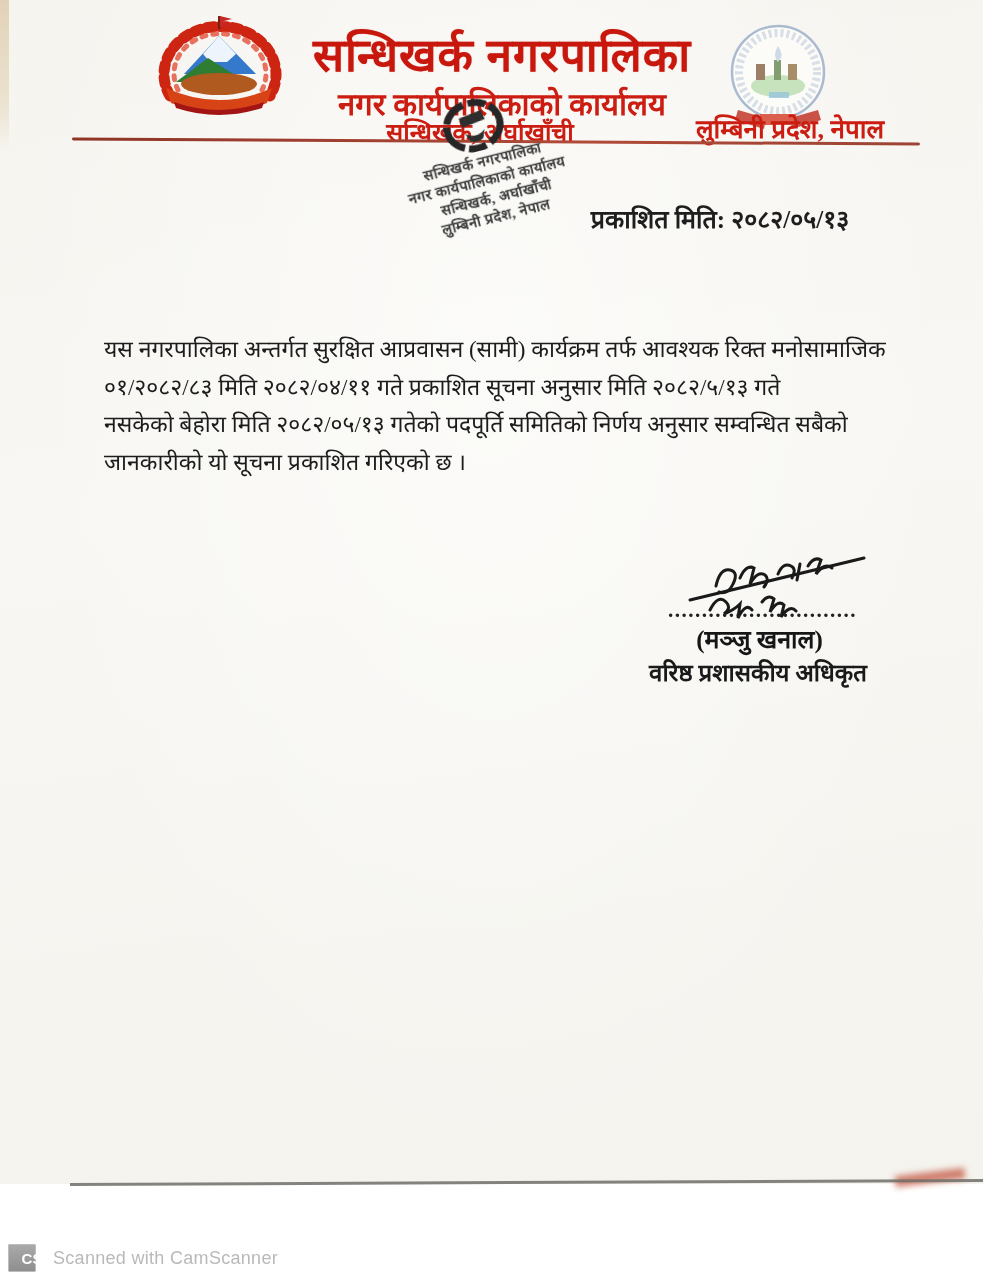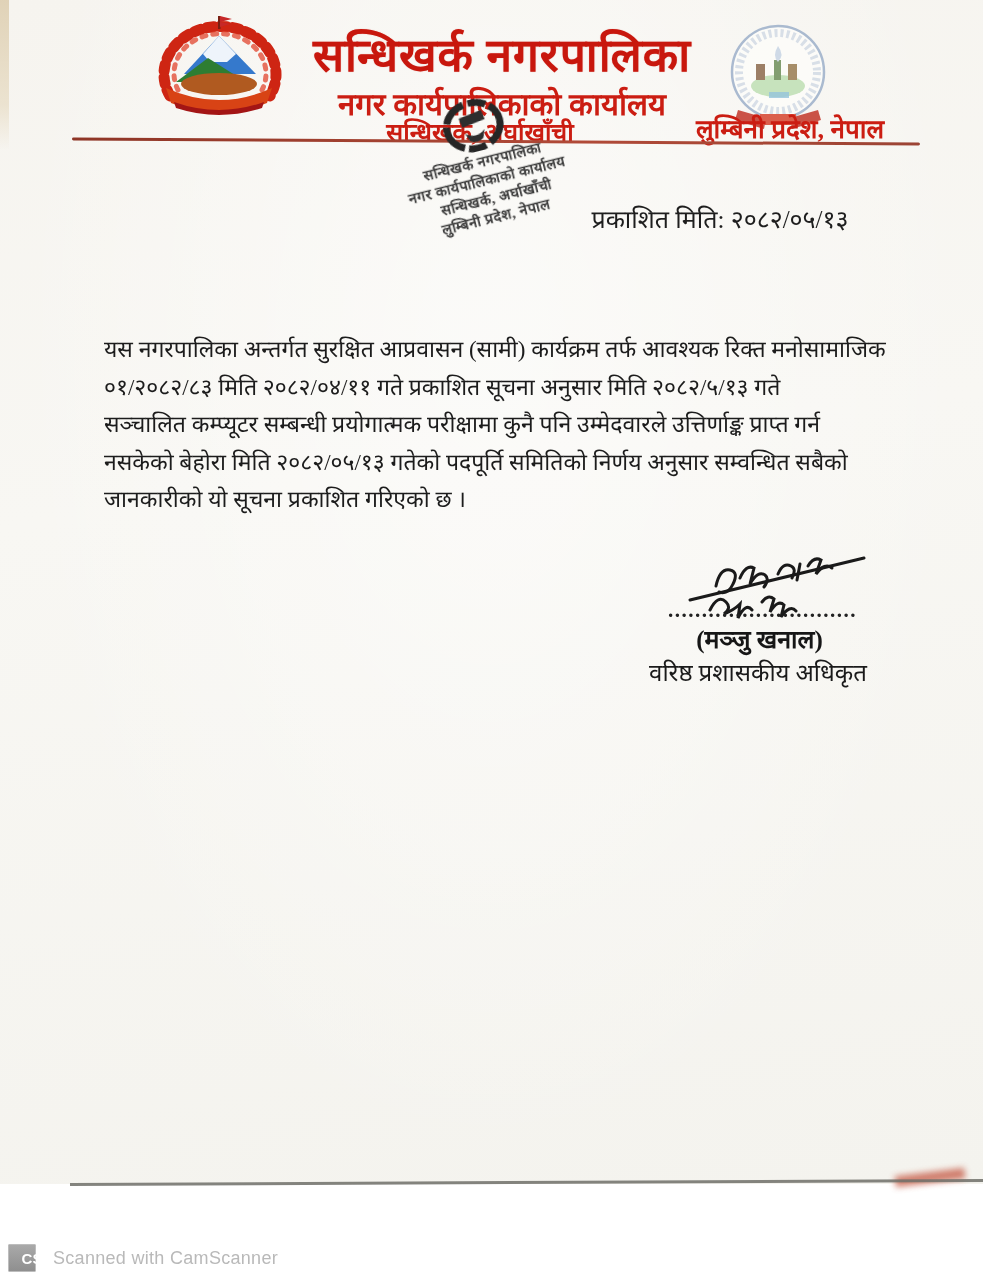--- a/index.html
+++ b/index.html
@@ -66,21 +66,21 @@
     transform: rotate(-14deg); transform-origin: 50% 50%;
     color: #3b3b3b; filter: blur(0.3px); text-align: center;
   }
   .stamp-emblem { display: block; margin: 0 auto 2px auto; }
   .stamp-line { font-size: 14.5px; font-weight: bold; line-height: 19px; white-space: nowrap; letter-spacing: .5px; }
   .stamp-line.s3 { padding-left: 10px; }
 
   
   .pub-date {
     position: absolute; top: 201px; left: 590px; width: 260px;
-    text-align: center; font-size: 25px; color: #1e1e1e; white-space: nowrap; font-weight: normal;
+    text-align: center; font-size: 25px; color: #1e1e1e; white-space: nowrap; font-weight: bold;
   }
   .subject {
     position: absolute; top: 251px; left: 0; width: 983px;
     text-align: center; font-size: 25px; font-weight: bold; color: #121212; white-space: nowrap;
   }
   .body-block { position: absolute; top: 331px; left: 104px; width: 800px; }
   .body-line {
     font-size: 23px; color: #1c1c1c; line-height: 37.5px;
     white-space: nowrap; font-weight: 400;
   }
@@ -90,21 +90,21 @@
   .sig-dots {
     position: absolute; top: 598px; left: 668px; width: 190px;
     font-size: 21px; letter-spacing: 1.5px; color: #222; white-space: nowrap; font-weight: bold;
   }
   .sig-name {
     position: absolute; top: 621px; left: 637px; width: 245px;
     text-align: center; font-size: 25px; font-weight: bold; color: #161616; white-space: nowrap;
   }
   .sig-role {
     position: absolute; top: 655px; left: 608px; width: 300px;
-    text-align: center; font-size: 24px; font-weight: normal; color: #1a1a1a; white-space: nowrap;
+    text-align: center; font-size: 24px; font-weight: bold; color: #1a1a1a; white-space: nowrap;
   }
 
   
   .footer { position: absolute; top: 1244px; left: 8px; display: flex; align-items: center; gap: 9px; }
   .cs-badge {
     width: 28px; height: 28px; border-radius: 1px;
     background: linear-gradient(to bottom, #a9a9a9, #8f8f8f);
     color: #ffffff; font-family: "Liberation Sans", sans-serif;
     font-weight: bold; font-size: 15px; display: flex; align-items: center; justify-content: center;
     border: 1.5px solid #bdbdbd;
@@ -164,21 +164,20 @@
       <div class="stamp-line s3">सन्धिखर्क, अर्घाखाँची</div>
       <div class="stamp-line s4">लुम्बिनी प्रदेश, नेपाल</div>
     </div>
 
     <div class="pub-date">प्रकाशित मिति: २०८२/०५/१३</div>
 
 
     <div class="body-block">
       <div class="body-line">यस नगरपालिका अन्तर्गत सुरक्षित आप्रवासन (सामी) कार्यक्रम तर्फ आवश्यक रिक्त मनोसामाजिक</div>
       <div class="body-line">०१/२०८२/८३ मिति २०८२/०४/११ गते प्रकाशित सूचना अनुसार मिति २०८२/५/१३ गते</div>
-      <div class="body-line">सञ्चालित कम्प्यूटर सम्बन्धी प्रयोगात्मक परीक्षामा कुनै पनि उम्मेदवारले उत्तिर्णाङ्क प्राप्त गर्न</div>
       <div class="body-line">नसकेको बेहोरा मिति २०८२/०५/१३ गतेको पदपूर्ति समितिको निर्णय अनुसार सम्वन्धित सबैको</div>
       <div class="body-line">जानकारीको यो सूचना प्रकाशित गरिएको छ ।</div>
     </div>
 
     <svg class="sig-scribble" viewBox="0 0 190 72">
       <g fill="none" stroke="#1a1a1a" stroke-width="3" stroke-linecap="round">
         <path d="M8,52 L182,10"></path>
         <path d="M34,38 q4,-18 14,-16 q9,2 3,14 q-5,11 -14,8"></path>
         <path d="M58,30 q6,-14 14,-10 l-4,16 q8,-14 15,-9 q5,4 -1,12"></path>
         <path d="M96,26 q5,-12 13,-8 q6,3 1,12 m8,-14 l-3,16"></path>

